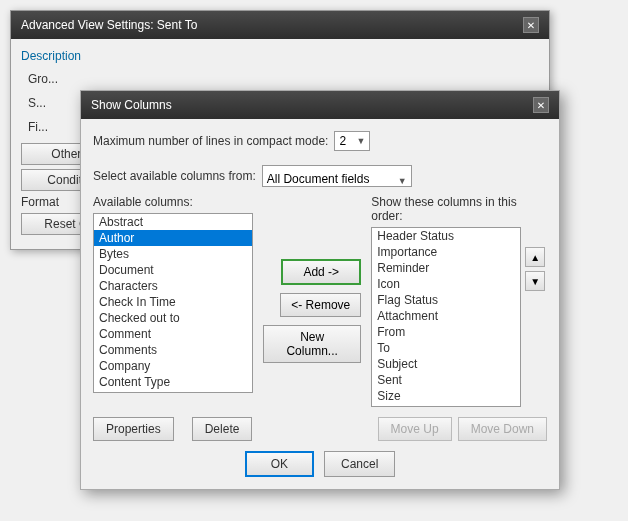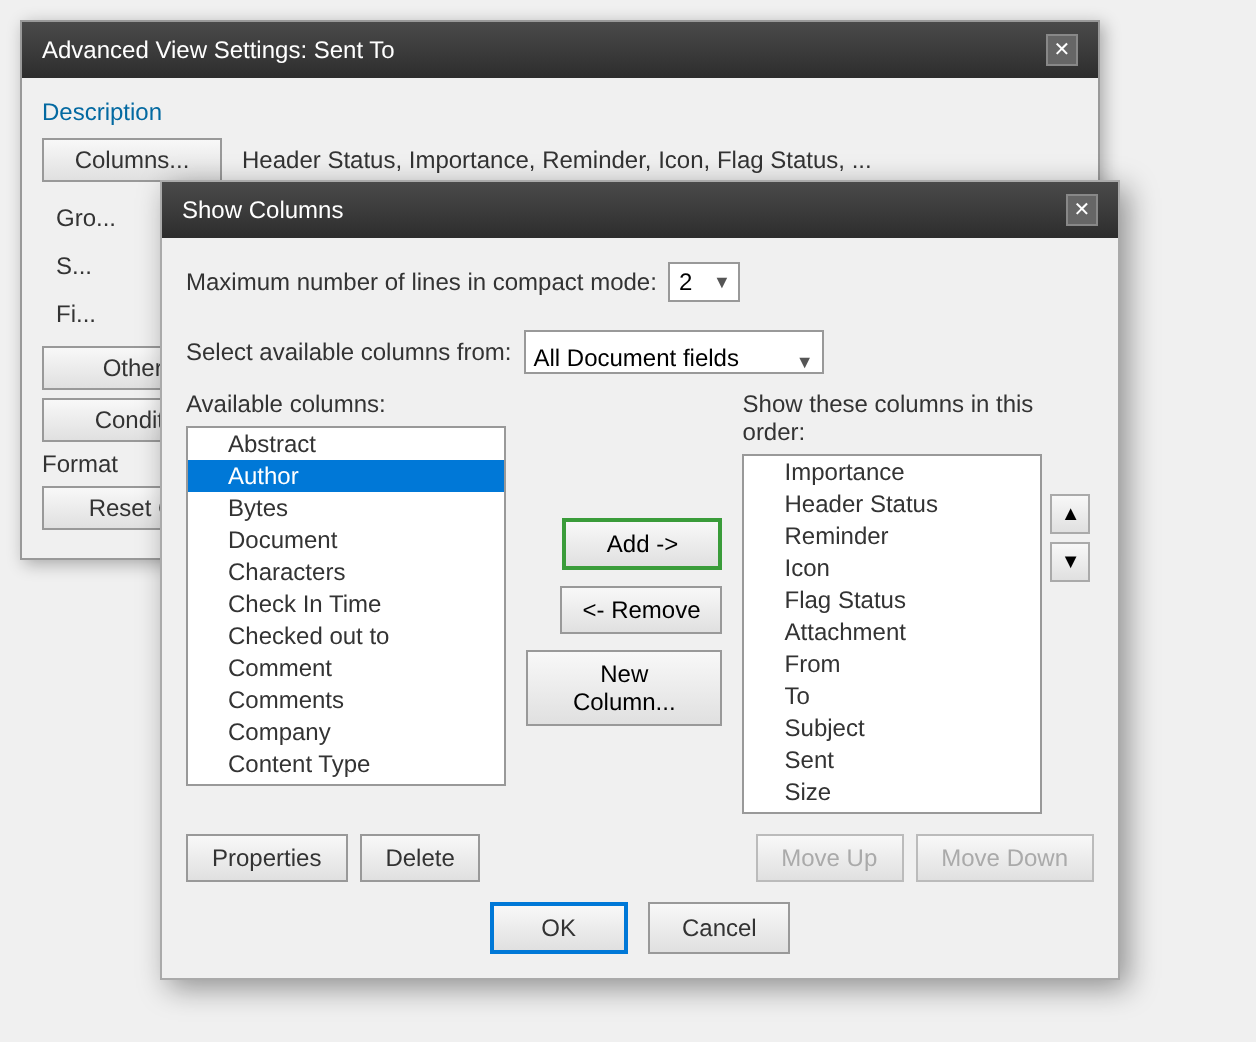--- a/index.html
+++ b/index.html
@@ -180,21 +180,21 @@
       color: #333;
       margin-bottom: 4px;
     }
     .list-box {
       border: 1px solid #999;
       background: white;
       overflow-y: auto;
       font-size: 12px;
     }
     .list-box .list-item {
-      padding: 1px 20px;
+      padding: 1px 5px;
       color: #333;
       cursor: default;
     }
     .list-box .list-item.selected {
       background: #0078d7;
       color: white;
     }
 
     .middle-btns {
       display: flex;
@@ -223,21 +223,21 @@
       text-align: center;
     }
 
     .bottom-section {
       display: flex;
       justify-content: space-between;
       align-items: flex-end;
     }
     .prop-del-row {
       display: flex;
-      gap: 6px;
+      gap: 18px;
     }
     .disabled-btn {
       background: #f0f0f0;
       border: 1px solid #bbb;
       padding: 4px 12px;
       font-size: 12px;
       color: #aaa;
       cursor: default;
     }
     .move-btns {
@@ -305,24 +305,20 @@
 </head>
 <body>
 
 <div class="bg-dialog">
   <div class="title-bar">
     <span>Advanced View Settings: Sent To</span>
     <div class="close-btn">✕</div>
   </div>
   <div class="content">
     <div class="section-label">Description</div>
-    <div class="columns-btn-row">
-      <button class="win-btn columns-btn">Columns...</button>
-      <span class="columns-desc">Header Status, Importance, Reminder, Icon, Flag Status, ...</span>
-    </div>
     <div style="display:flex; gap:8px; margin-bottom:4px;">
       <button class="win-btn side-btn" style="width:80px;">Gro...</button>
       <div style="font-size:12px; color:#333; padding:2px 0;"></div>
     </div>
     <div style="display:flex; gap:8px; margin-bottom:4px;">
       <button class="win-btn side-btn" style="width:80px;">S...</button>
     </div>
     <div style="display:flex; gap:8px; margin-bottom:4px;">
       <button class="win-btn side-btn" style="width:80px;">Fi...</button>
     </div>
@@ -389,22 +385,22 @@
         <button class="add-btn">Add -&gt;</button>
         <button class="remove-btn">&lt;- Remove</button>
         <button class="new-col-btn">New Column...</button>
       </div>
 
       <div class="right-panel">
         <div class="col-panel-label">Show these columns in this order:</div>
         <div class="right-list-and-move">
           <div class="list-box" style="width:150px; height:180px;">
 
-          <div class="list-item">Importance</div>
-              <div class="list-item">Header Status</div>
+          <div class="list-item">Header Status</div>
+              <div class="list-item">Importance</div>
               <div class="list-item">Reminder</div>
               <div class="list-item">Icon</div>
               <div class="list-item">Flag Status</div>
               <div class="list-item">Attachment</div>
               <div class="list-item">From</div>
               <div class="list-item">To</div>
               <div class="list-item">Subject</div>
               <div class="list-item">Sent</div>
               <div class="list-item">Size</div>
               <div class="list-item">Email Account</div>

